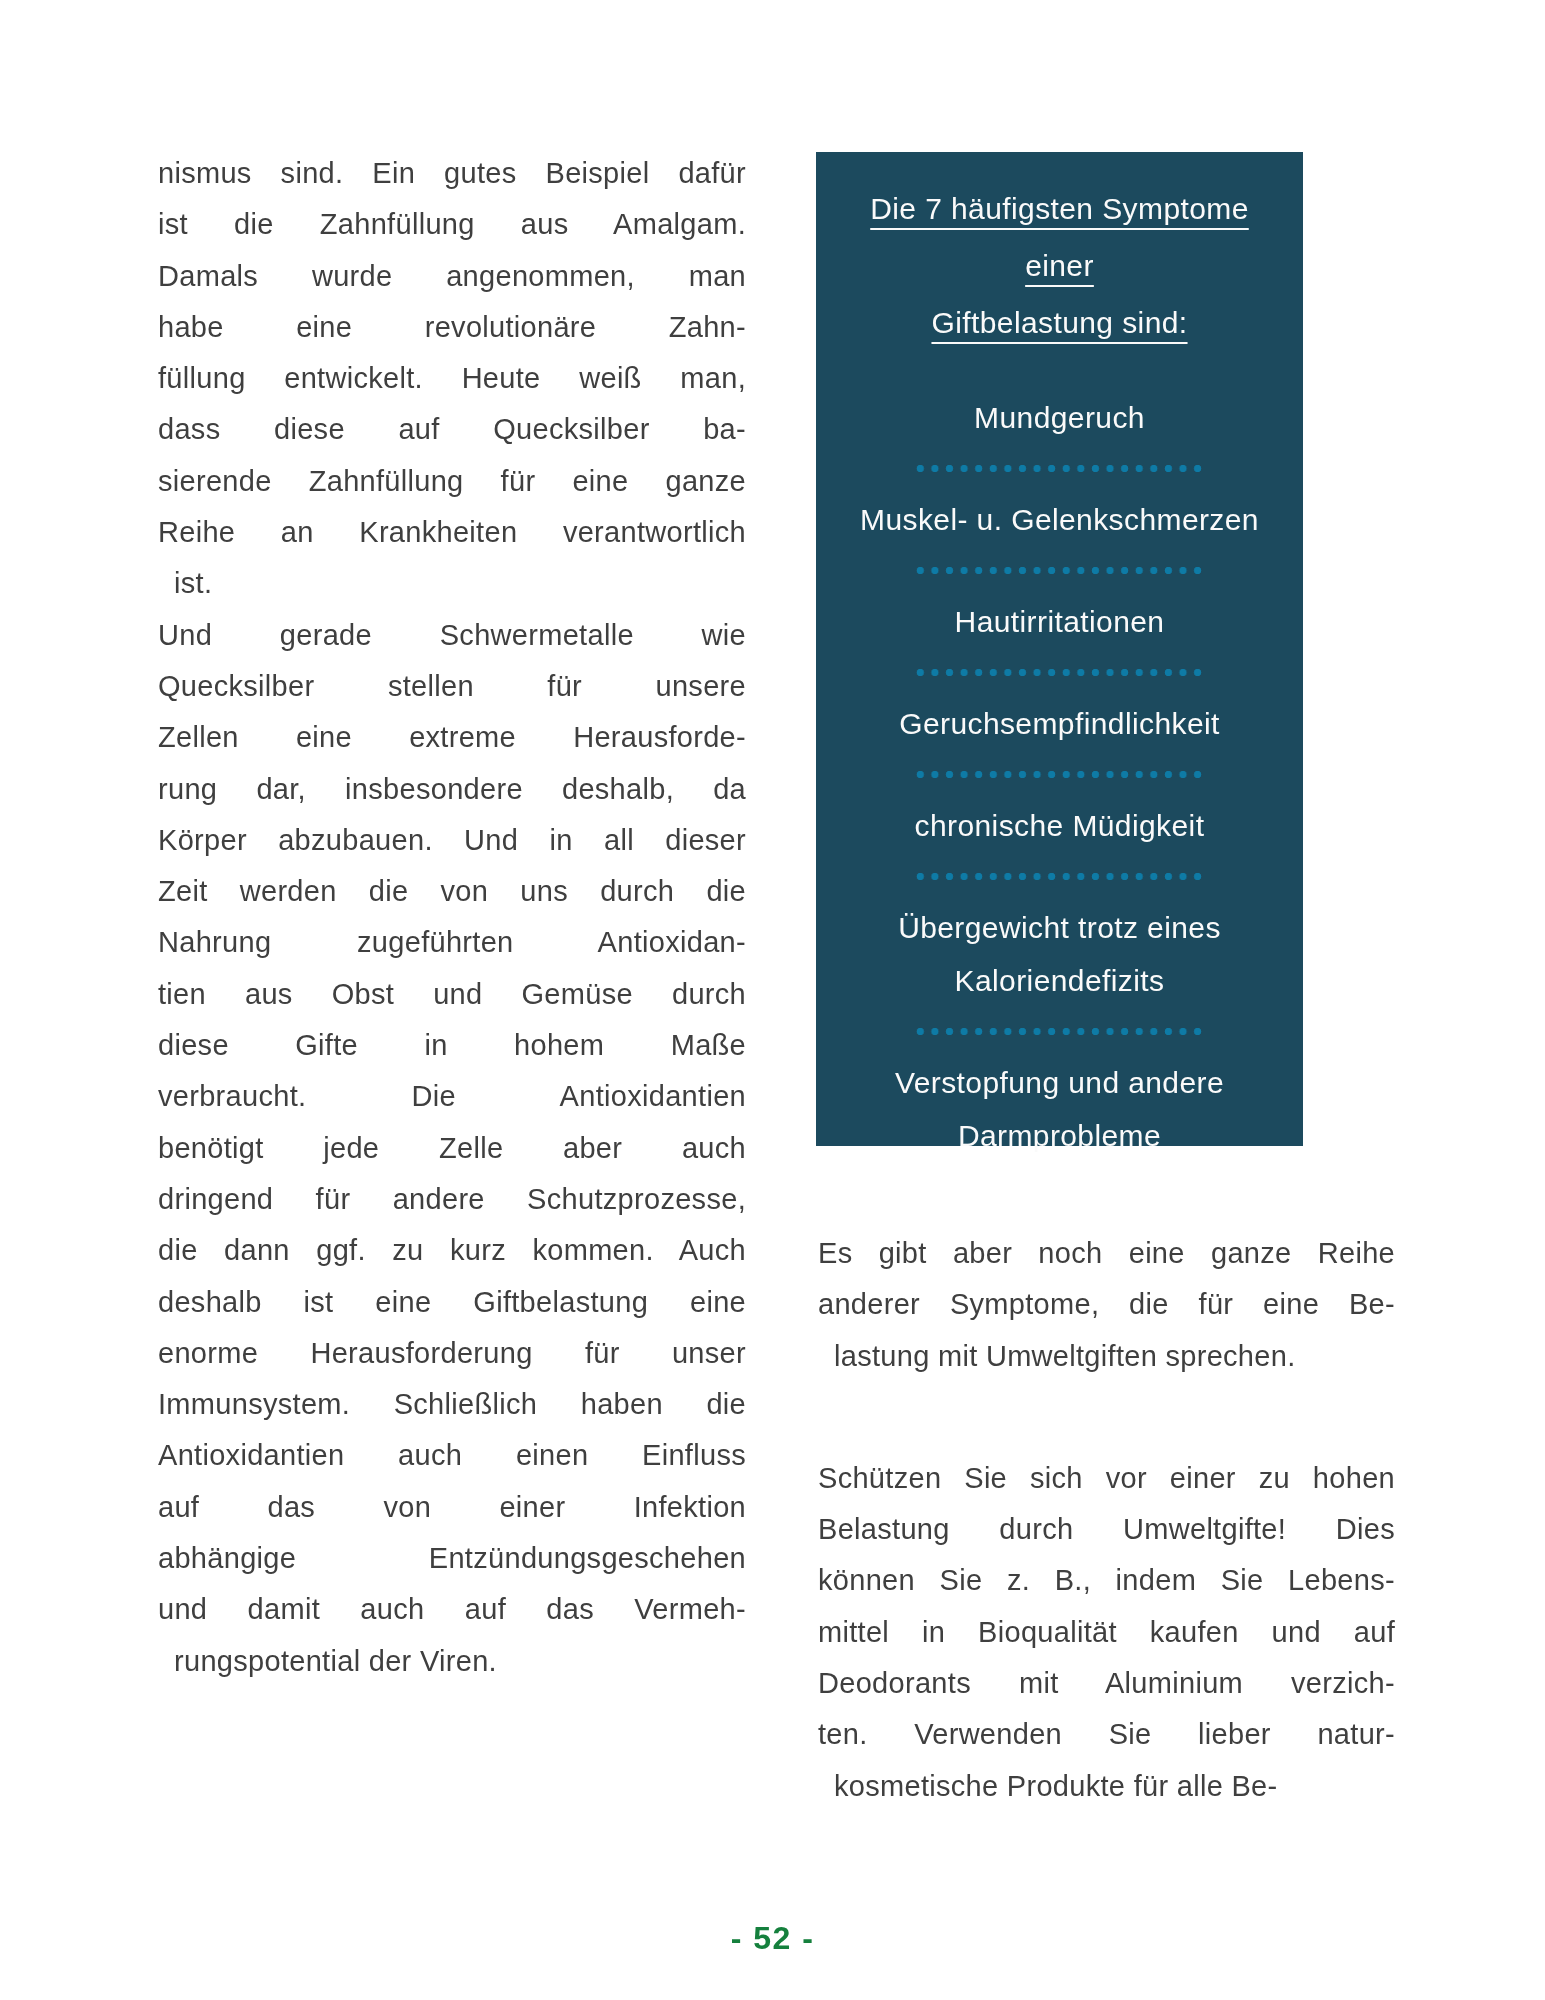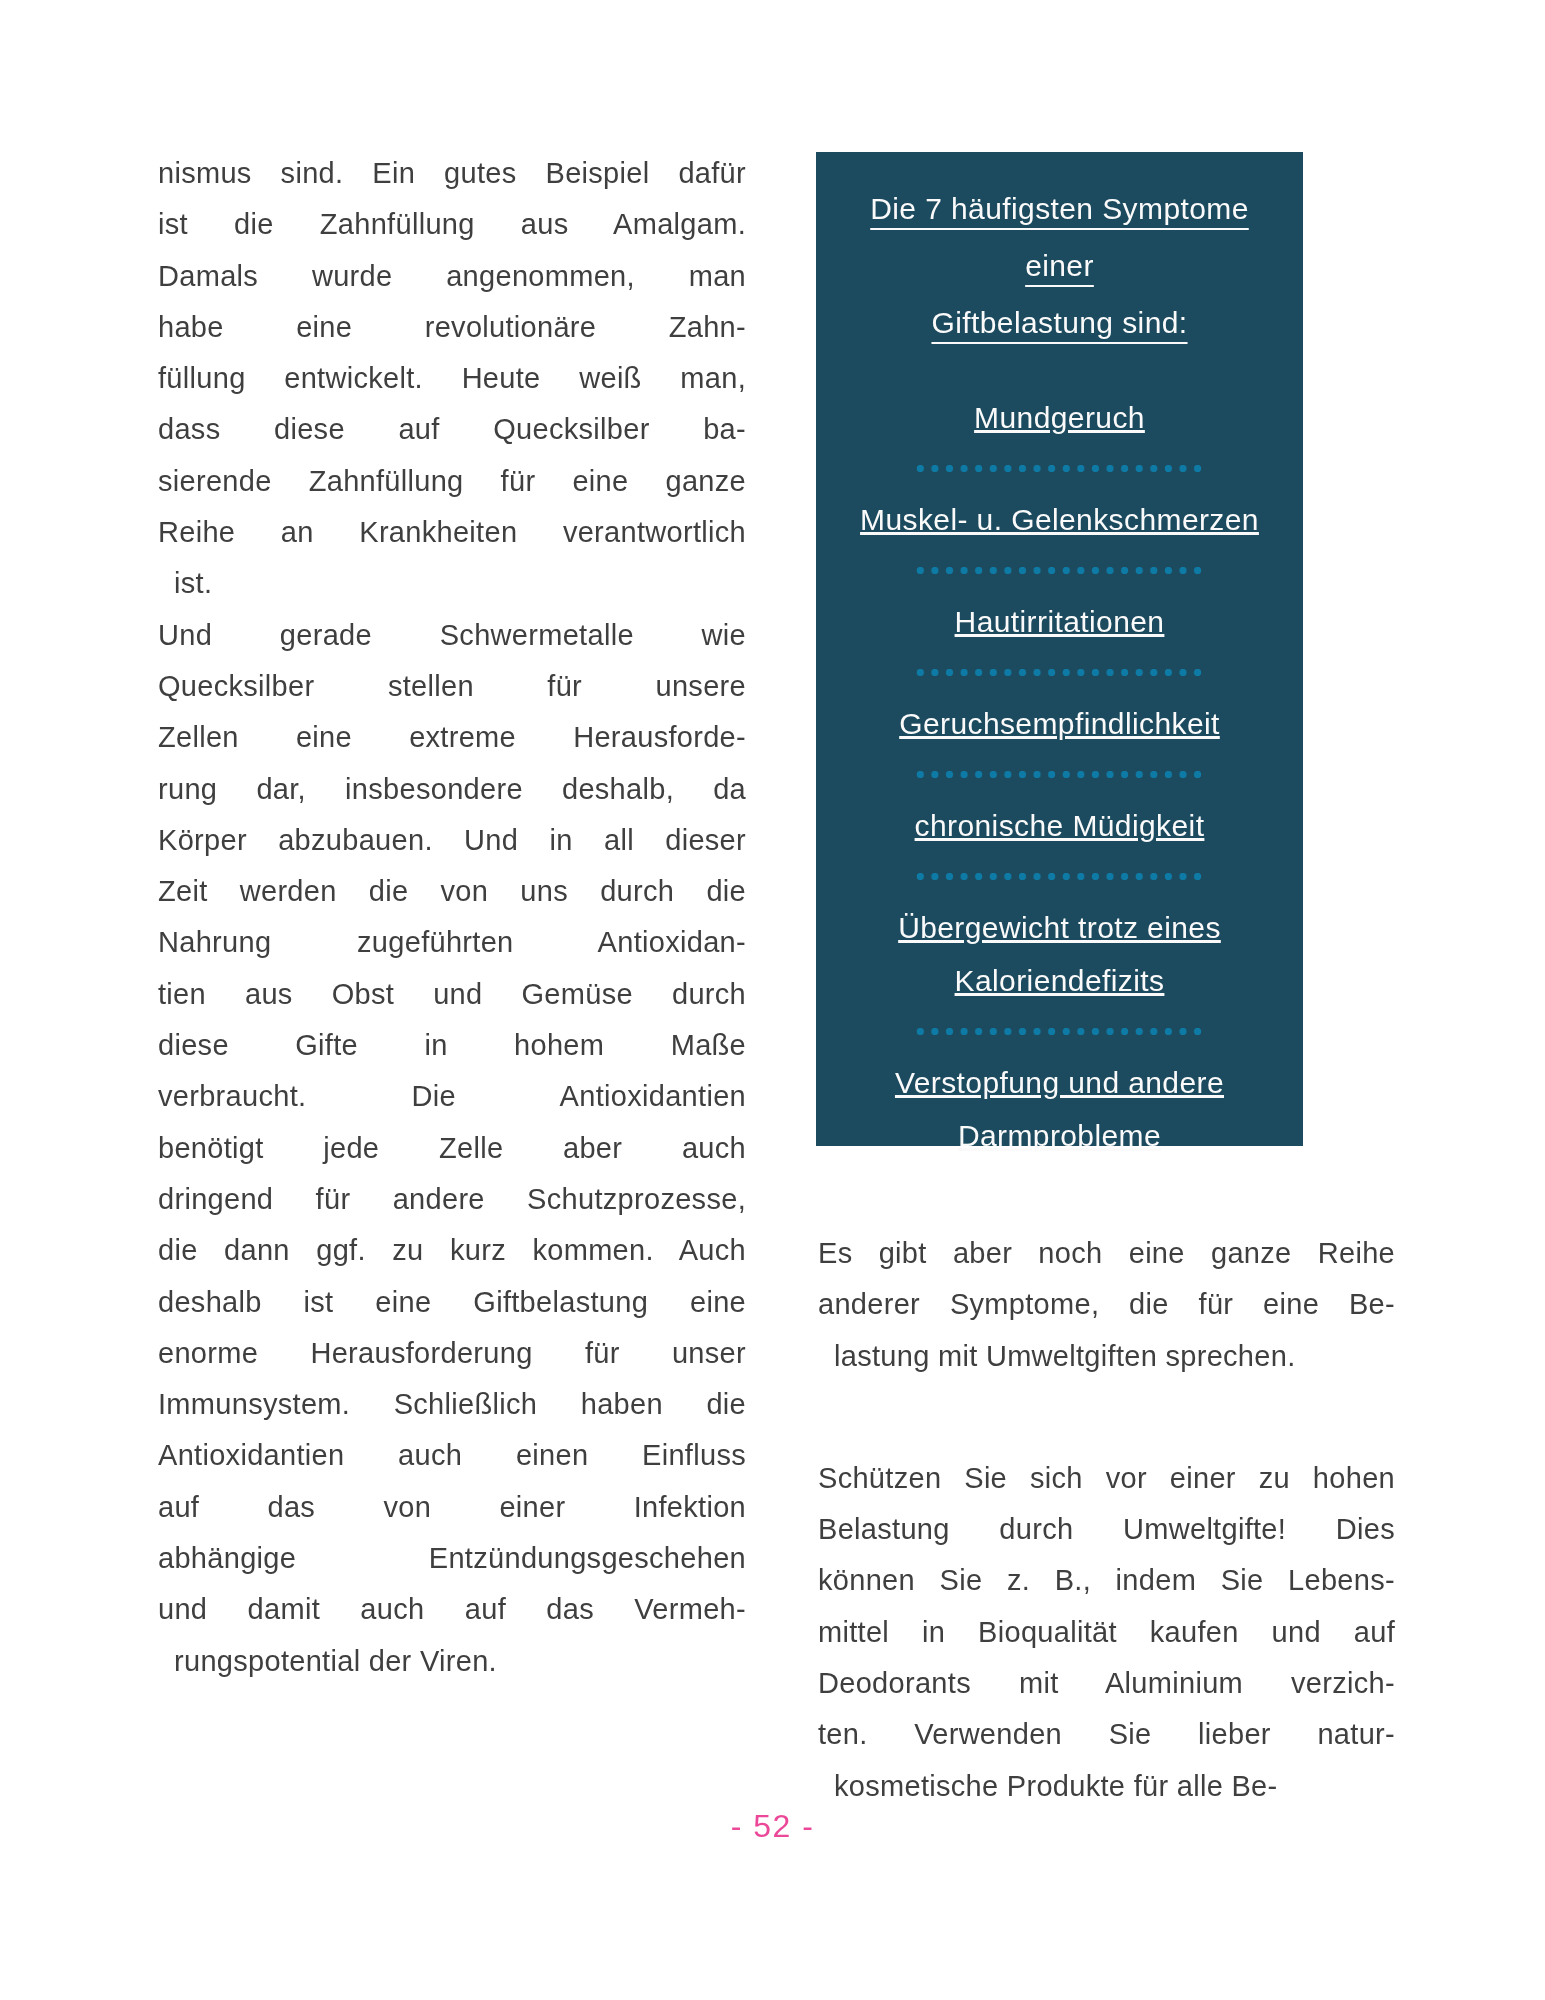--- a/index.html
+++ b/index.html
@@ -35,33 +35,33 @@
     padding:28px 28px 30px 28px;
   }
   .box-title{text-align:center;margin-bottom:40px;}
   .title-line{
     font-size:30px;line-height:57px;letter-spacing:0.4px;
     text-decoration:underline;
     text-underline-offset:9px;
     text-decoration-thickness:2px;
   }
   .symptom-item{text-align:center;}
-  .item-line{font-size:30px;line-height:53px;letter-spacing:0.4px;text-decoration:underline;}
+  .item-line{font-size:30px;line-height:53px;letter-spacing:0.4px;}
   .dots-divider{
     width:292px;height:9px;margin:20px 0;
     background-image:radial-gradient(circle, var(--dots) 3.4px, rgba(0,0,0,0) 4px);
     background-size:14.6px 9px;
     background-repeat:repeat-x;
     background-position:0 50%;
   }
   
   .page-number{
-    position:absolute;left:0;top:1808px;width:100%;
+    position:absolute;left:0;top:1920px;width:100%;
     text-align:center;font-size:32px;letter-spacing:1.5px;
-    color:#ec4899;font-weight:400;
+    color:#15803d;font-weight:700;
   }
 </style>
 </head>
 <body>
 
 <div class="text-col left-col" id="left-col">
     <div class="para">
       <div class="tline">nismus sind. Ein gutes Beispiel dafür</div>
       <div class="tline">ist die Zahnfüllung aus Amalgam.</div>
       <div class="tline">Damals wurde angenommen, man</div>

